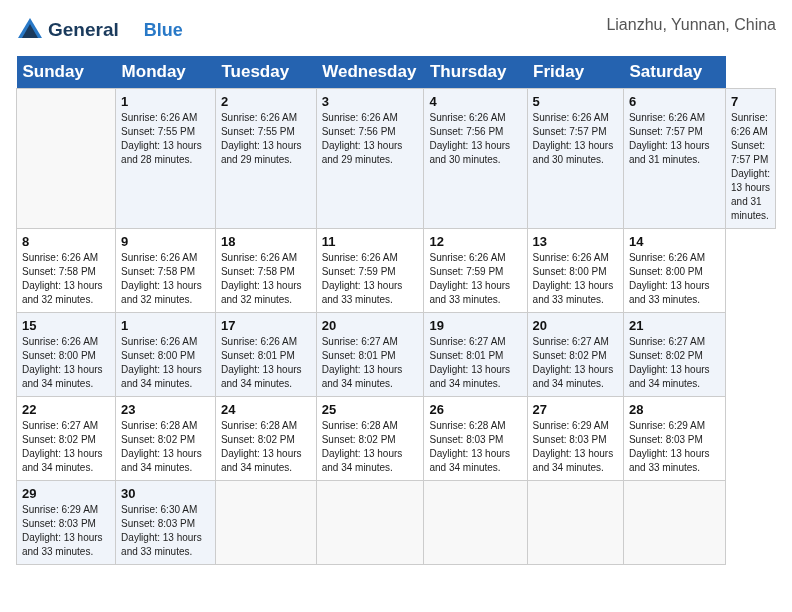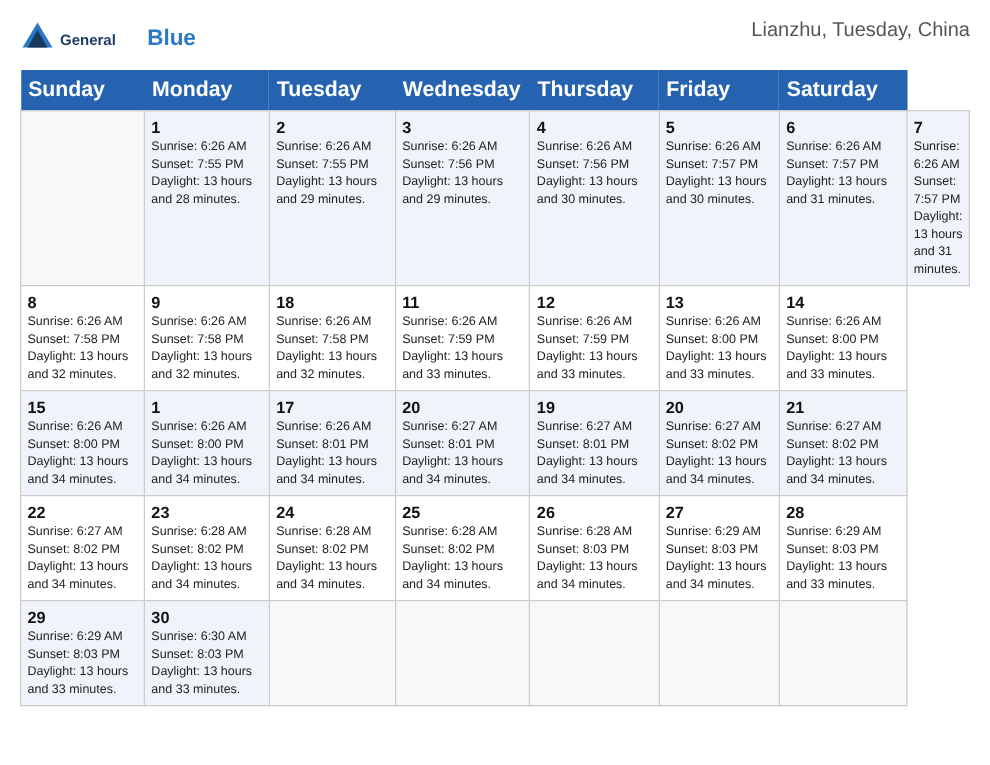--- a/index.html
+++ b/index.html
@@ -15,21 +15,21 @@
       justify-content: space-between;
       align-items: flex-start;
       margin-bottom: 12px;
     }
     .logo {
       display: flex;
       align-items: center;
       gap: 4px;
     }
     .logo-text-general {
-      font-size: 12px;
+      font-size: 19px;
       font-weight: bold;
       color: #1a3a5c;
     }
     .logo-text-blue {
       font-size: 18px;
       font-weight: bold;
       color: #2979c7;
       margin-left: 25px;
     }
     .logo-icon {
@@ -97,21 +97,21 @@
   <div class="logo">
     <svg class="logo-icon" viewBox="0 0 28 28">
       <polygon points="14,2 26,22 2,22" fill="#2979c7"></polygon>
       <polygon points="14,8 22,22 6,22" fill="#1a3a5c"></polygon>
     </svg>
     <div>
       <span class="logo-text-general">General</span><span class="logo-text-blue">Blue</span>
     </div>
   </div>
   <div class="title-area">
-    <div class="calendar-subtitle">Lianzhu, Tuesday, China</div>
+    <div class="calendar-subtitle">Lianzhu, Yunnan, China</div>
   </div>
 </div>
 
 <table>
   <thead>
     <tr>
     <th>Sunday</th>
         <th>Monday</th>
         <th>Tuesday</th>
         <th>Wednesday</th>

